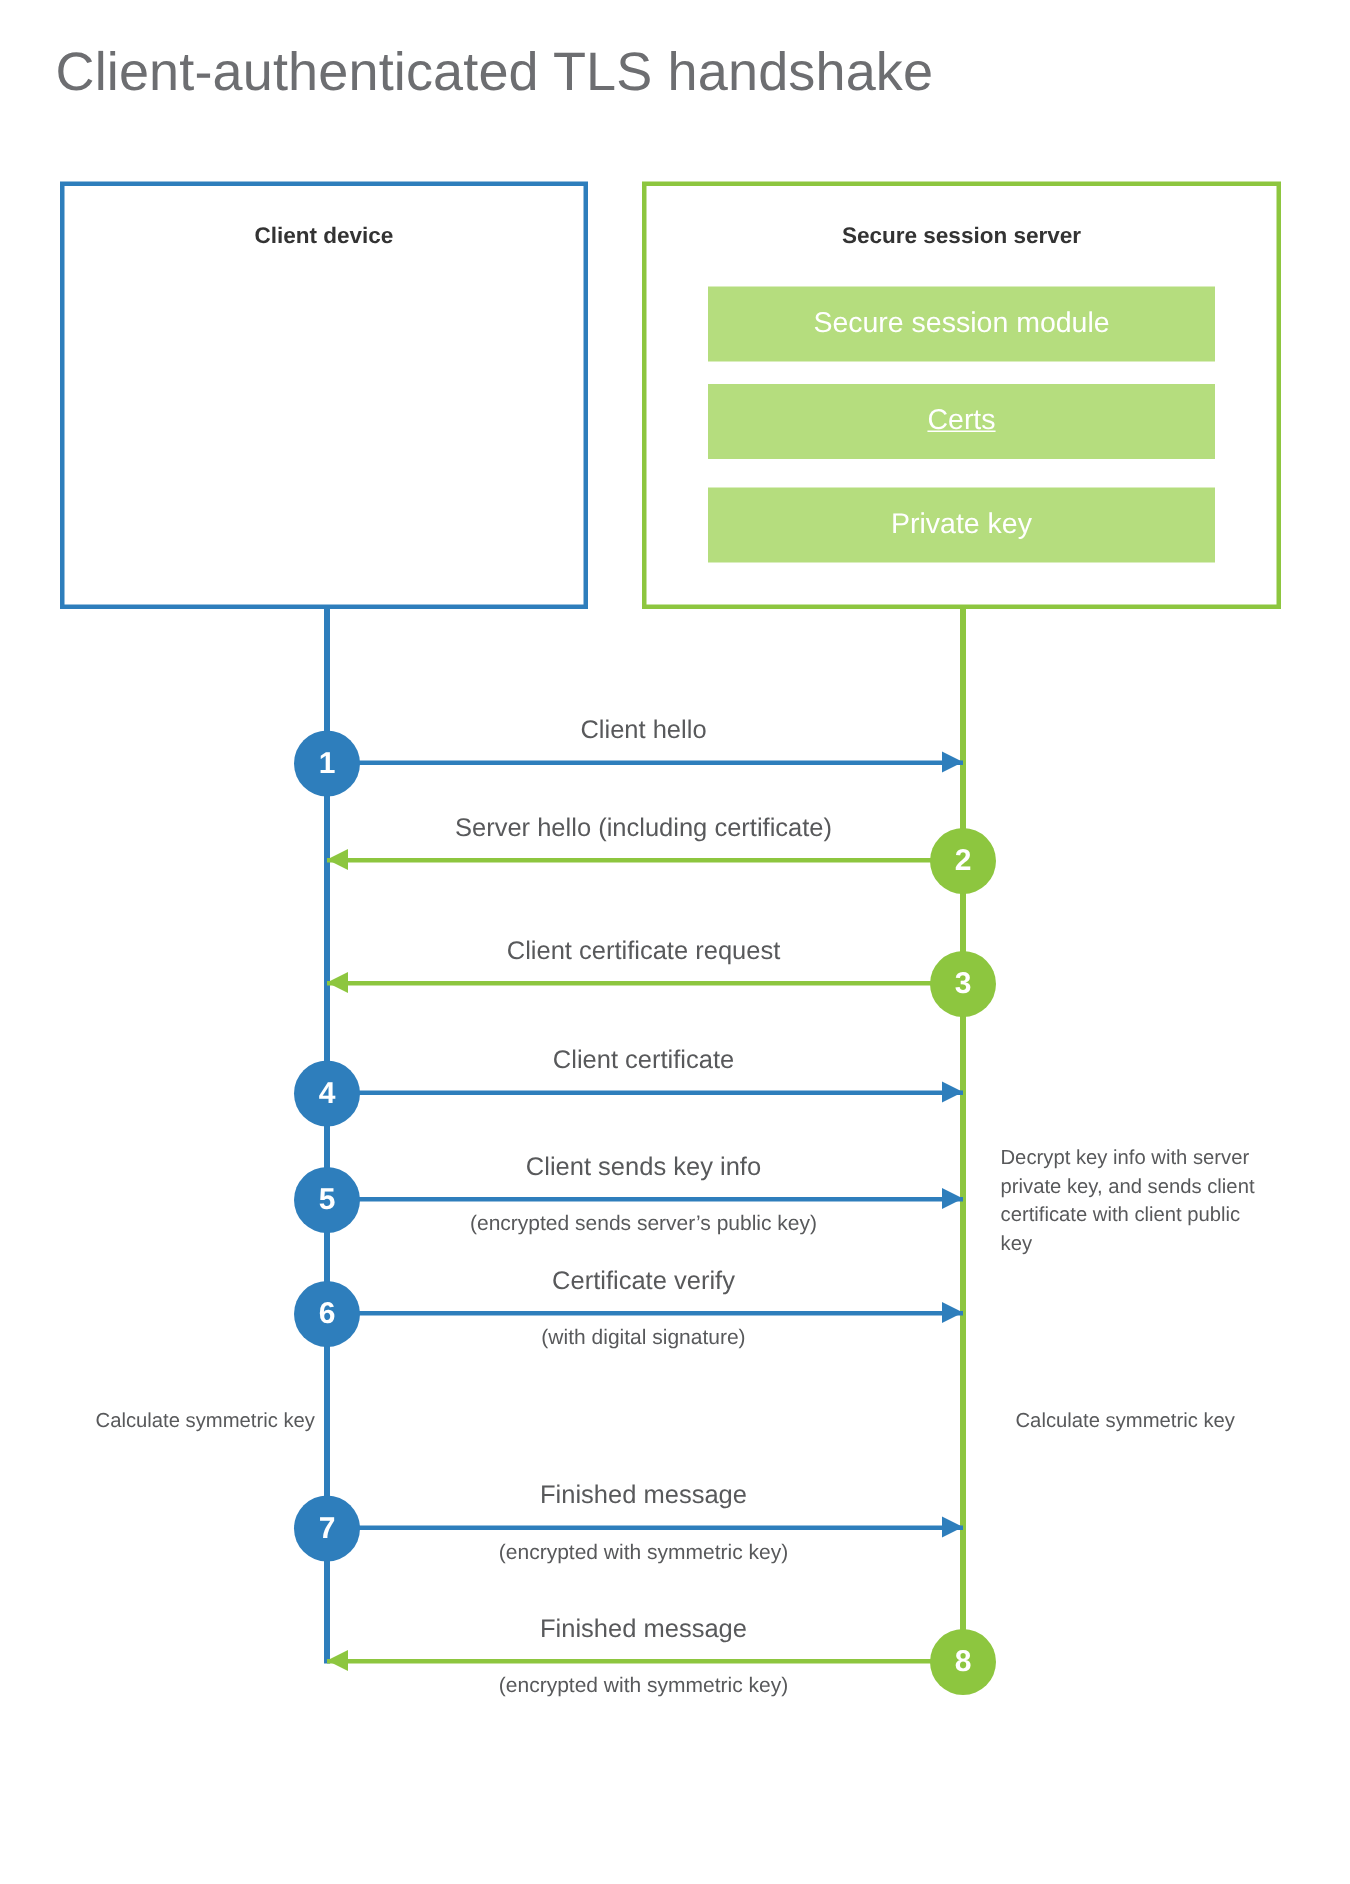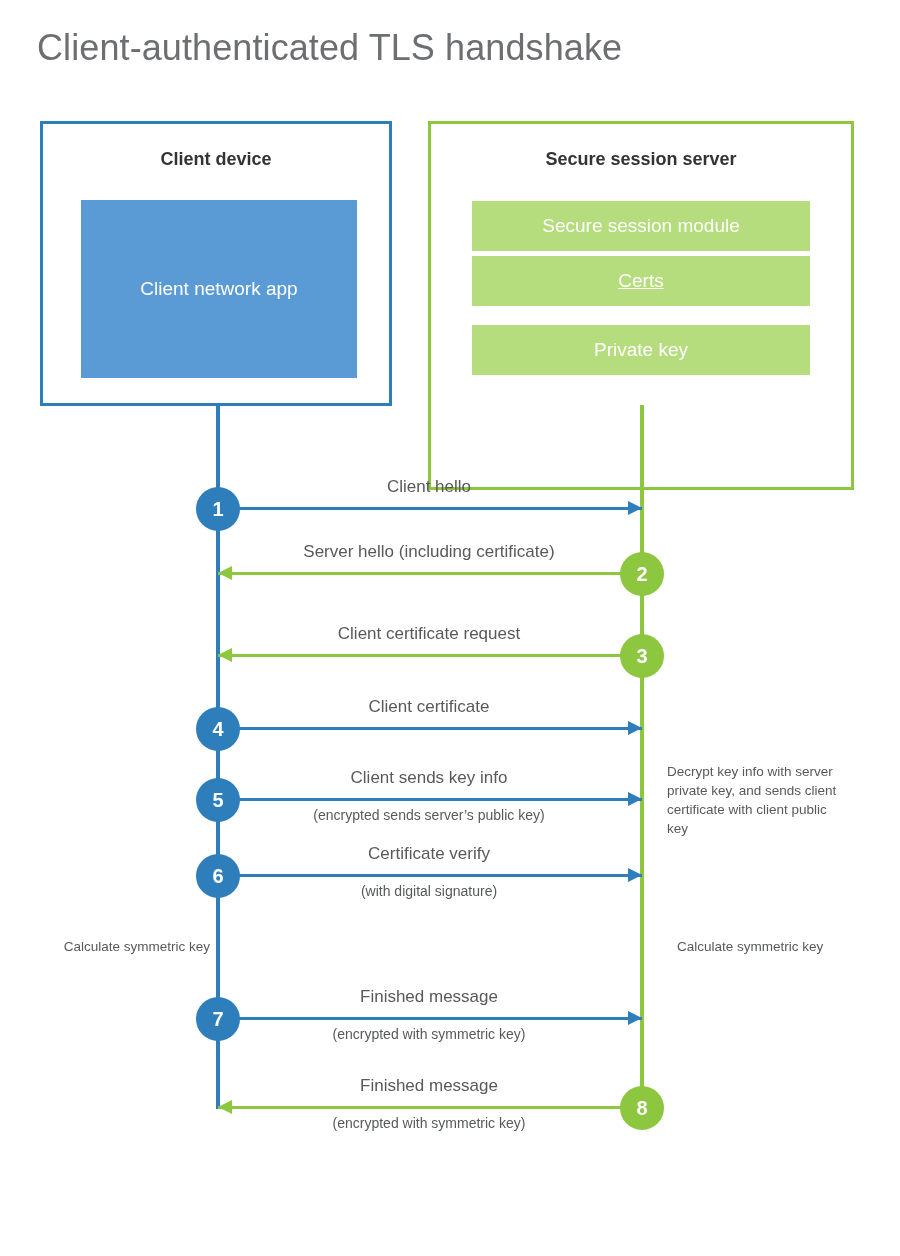--- a/index.html
+++ b/index.html
@@ -37,30 +37,30 @@
     left: 40px;
     top: 121px;
     width: 352px;
     height: 285px;
     border: 3px solid #2E7EBC;
   }
   #server-box {
     left: 428px;
     top: 121px;
     width: 426px;
-    height: 369px;
+    height: 285px;
     border: 3px solid #8DC63F;
   }
   .actor-title {
     position: absolute;
     left: 0;
     right: 0;
     top: 25px;
     text-align: center;
-    font-size: 18px;
+    font-size: 15px;
     font-weight: bold;
     color: #333333;
   }
 
   
   #client-app-block {
     position: absolute;
     left: 38px;
     top: 76px;
     width: 276px;
@@ -81,21 +81,21 @@
     width: 338px;
     height: 50px;
     background: #B5DD7E;
     display: flex;
     align-items: center;
     justify-content: center;
     color: #ffffff;
     font-size: 19px;
     font-weight: 300;
   }
-  #server-block-0 { top: 77px; }
+  #server-block-0 { top: 67px; }
   #server-block-1 { top: 132px; text-decoration: underline; }
   #server-block-2 { top: 201px; }
 
   
   .lifeline {
     position: absolute;
     width: 4px;
   }
   #client-lifeline {
     left: 216px;
@@ -202,21 +202,20 @@
     font-size: 13.5px;
   }
 </style>
 </head>
 <body>
 
 <div id="diagram-title">Client-authenticated TLS handshake</div>
 
 <div class="actor-box" id="client-box">
   <div class="actor-title">Client device</div>
-  <div id="client-app-block">Client network app</div>
 </div>
 
 <div class="actor-box" id="server-box">
   <div class="actor-title">Secure session server</div>
   <div class="server-block" id="server-block-0">Secure session module</div>
   <div class="server-block" id="server-block-1">Certs</div>
   <div class="server-block" id="server-block-2">Private key</div>
 </div>
 
 <div class="lifeline" id="client-lifeline"></div>

